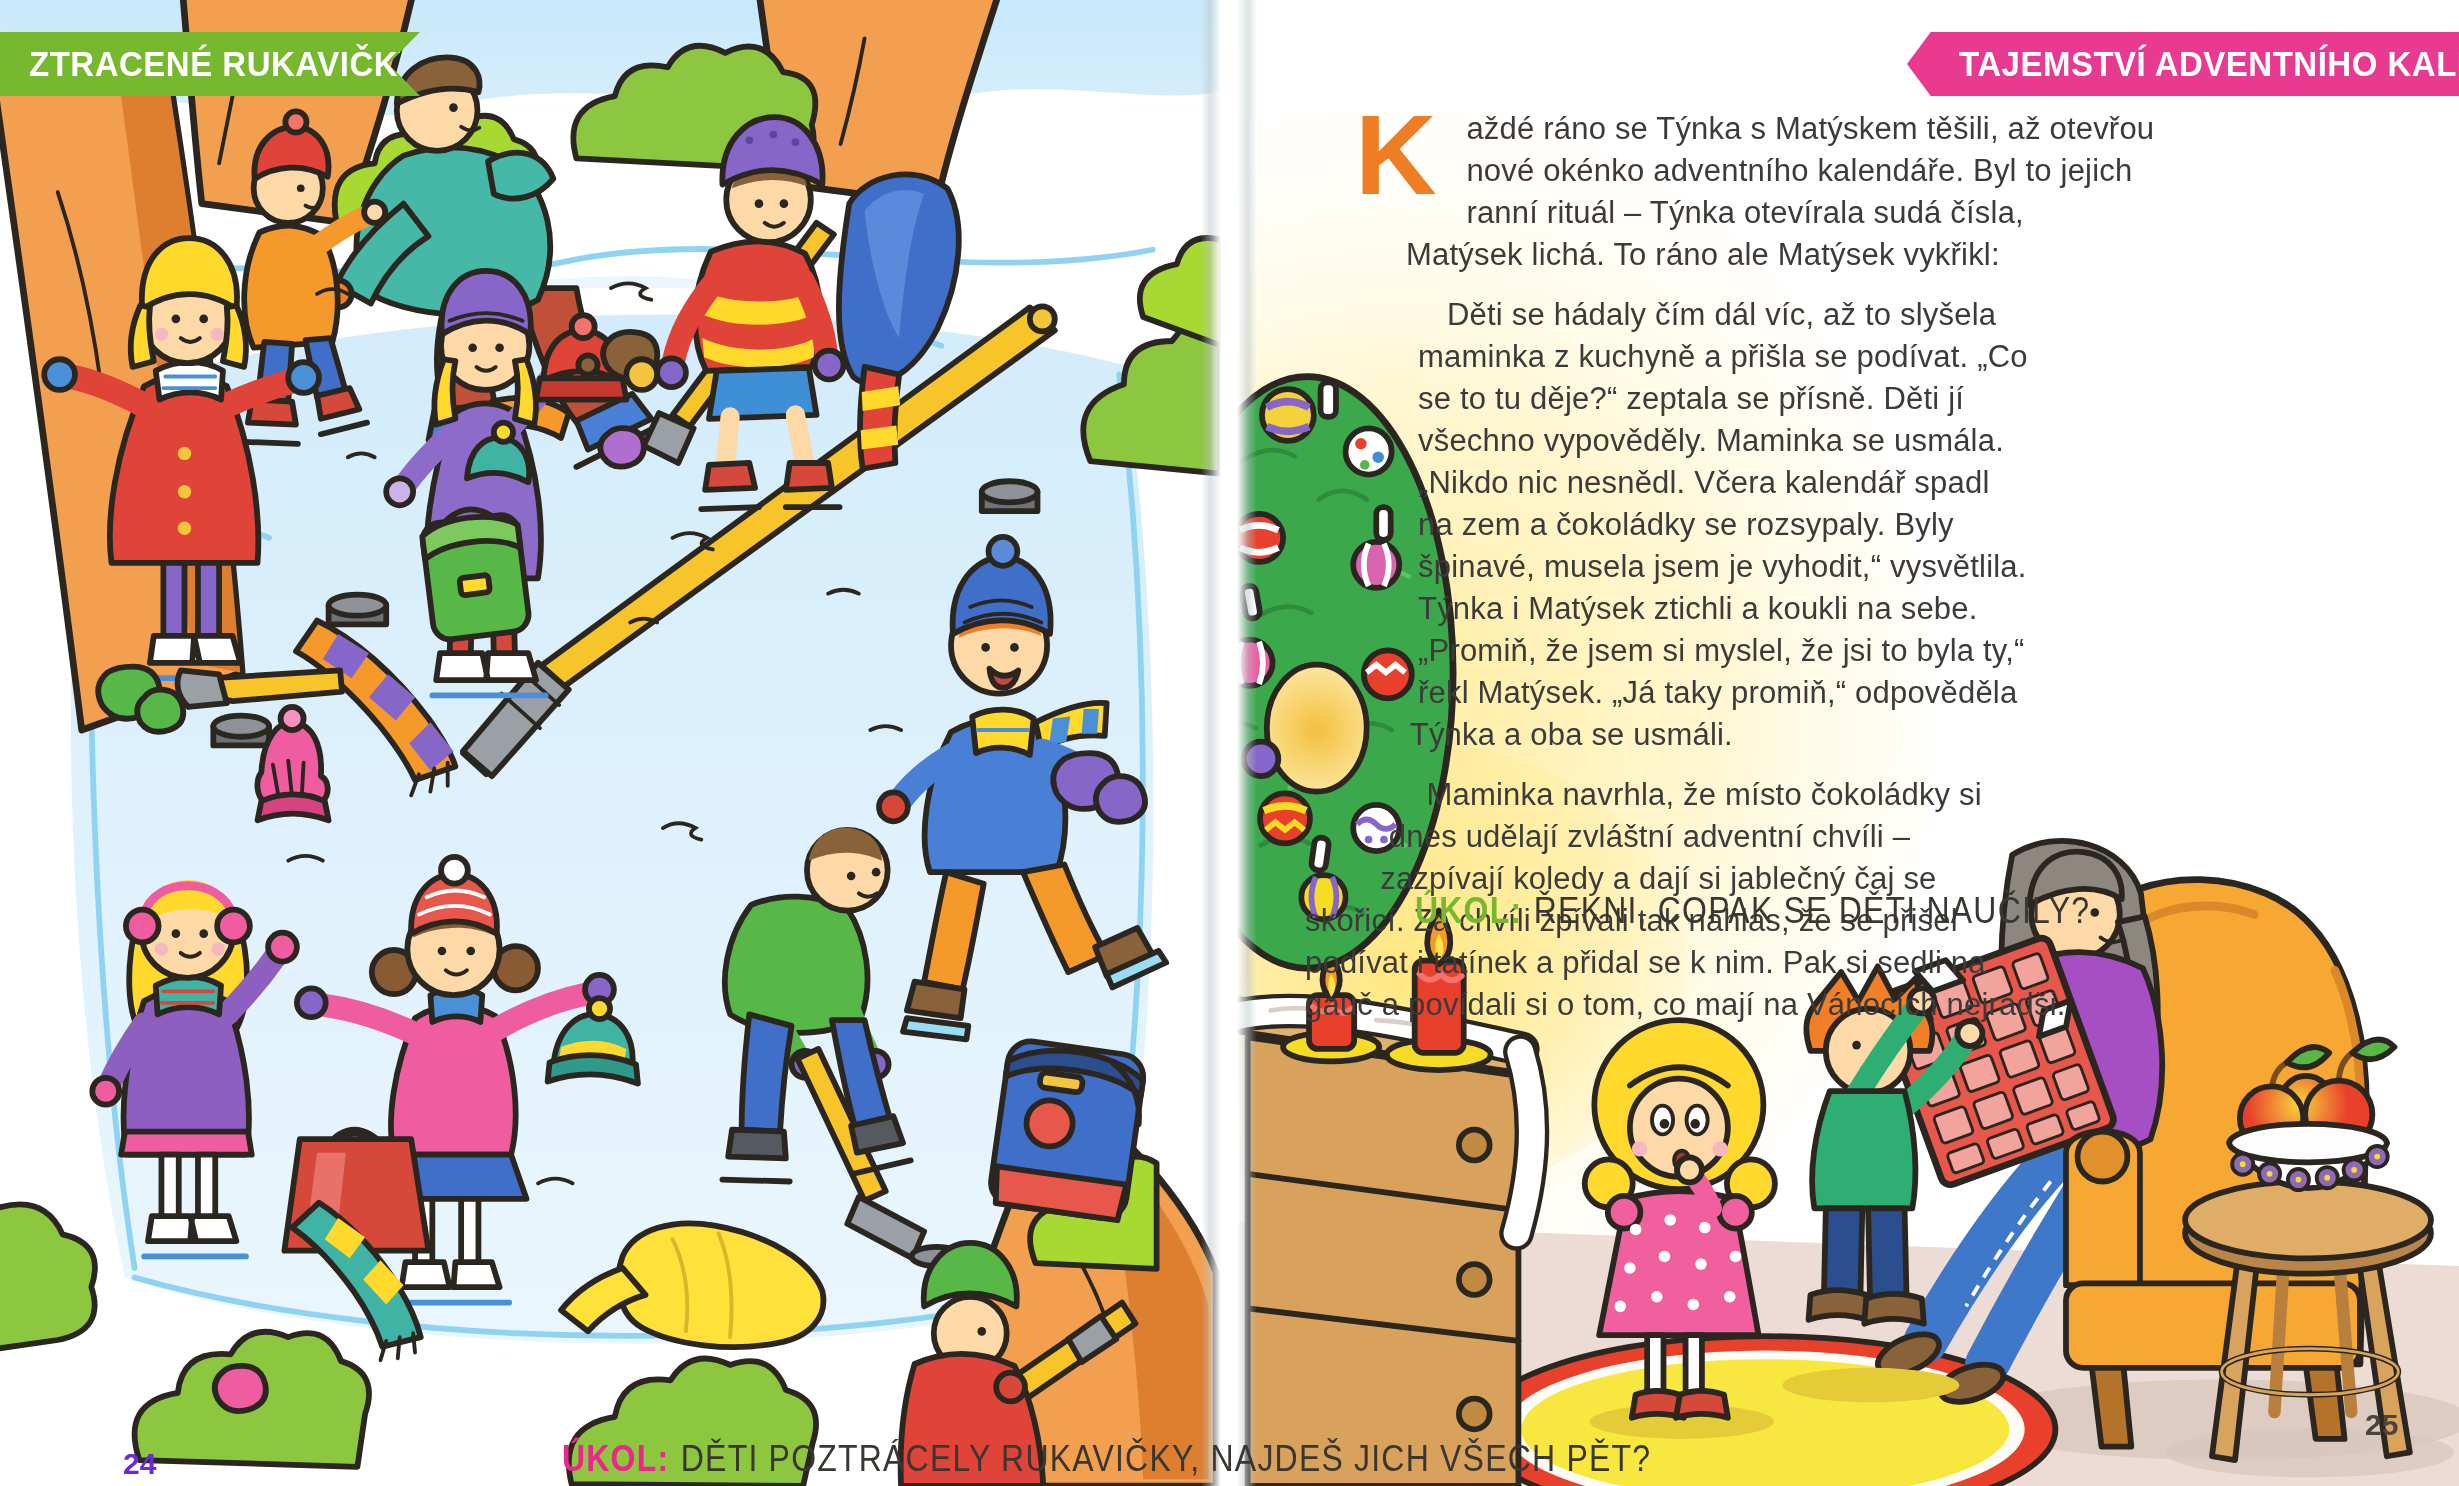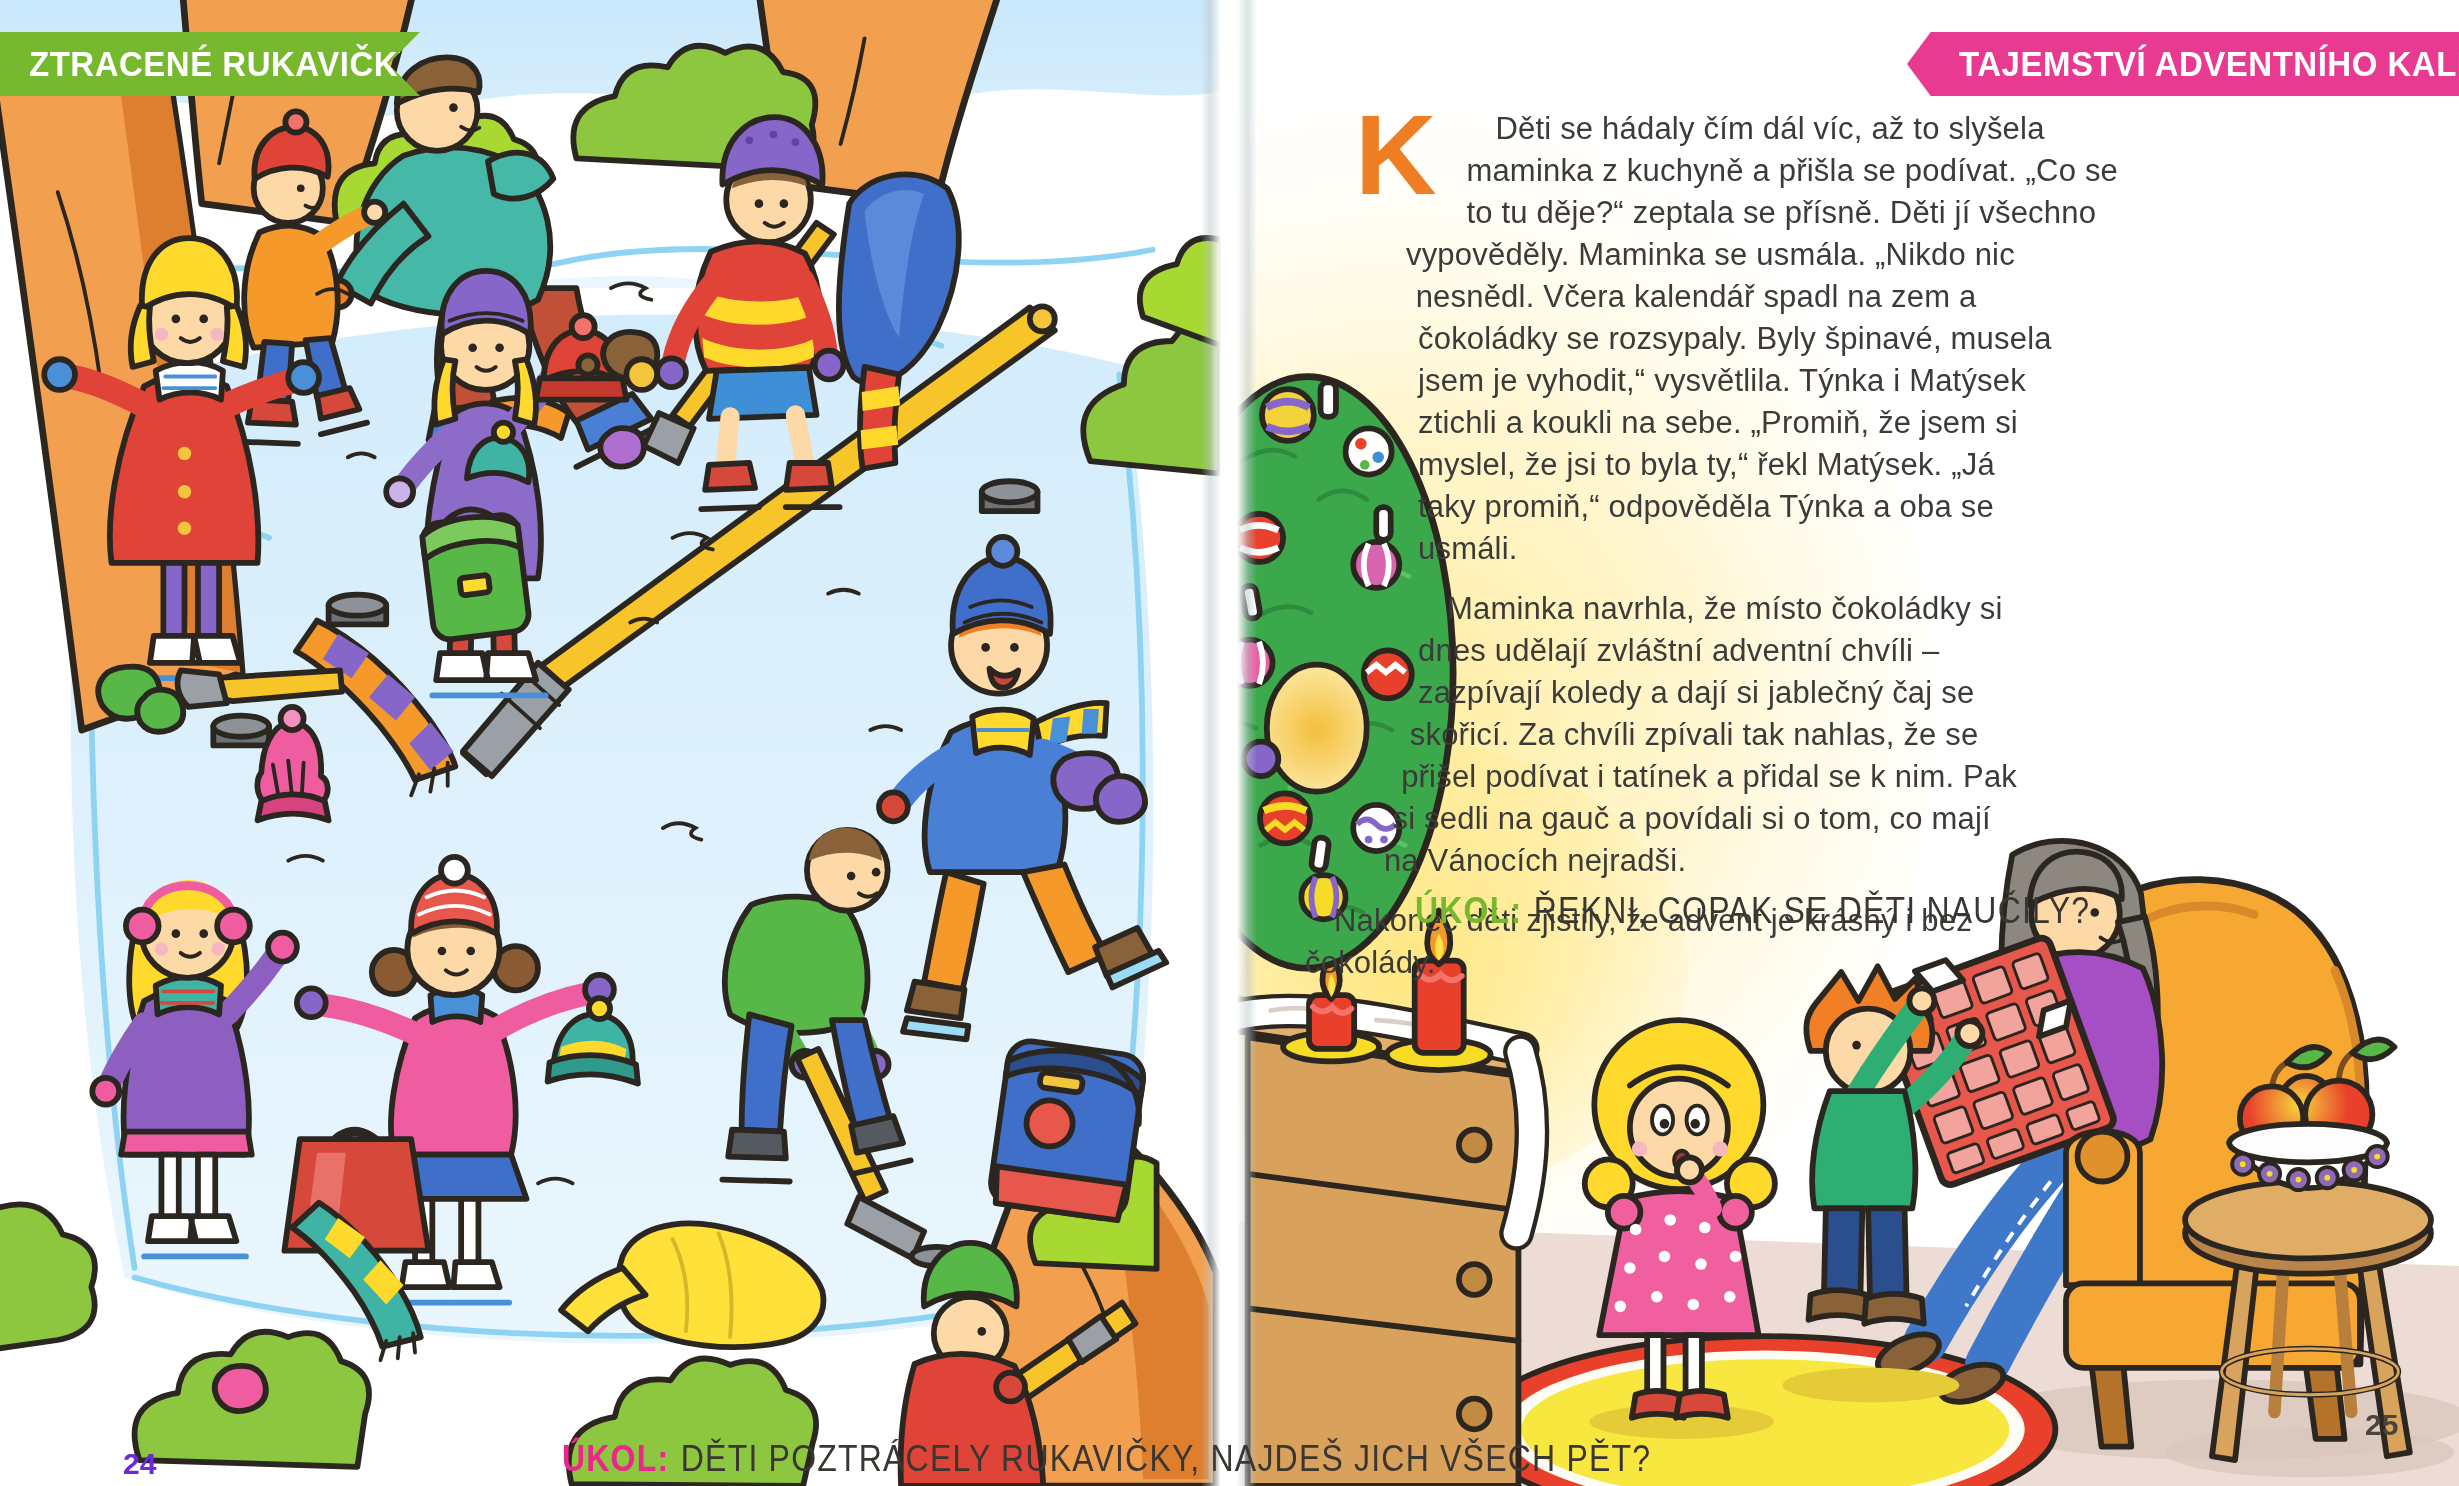--- a/index.html
+++ b/index.html
@@ -697,23 +697,23 @@
     <div class="banner-title">ZTRACENÉ RUKAVIČKY NA KLUZIŠTI</div>
   </div>
   <div class="banner banner-right">
     <div class="banner-title">TAJEMSTVÍ ADVENTNÍHO KALENDÁŘE</div>
   </div>
 
   <div class="story">
     <div class="float-wreath"></div>
     <div class="float-mom"></div>
     <span class="dropcap">K</span>
+    <p class="p-first">aždé ráno se Týnka s Matýskem těšili, až otevřou nové okénko adventního kalendáře. Byl to jejich ranní rituál – Týnka otevírala sudá čísla, Matýsek lichá. To ráno ale Matýsek vykřikl:</p>
     <p>Děti se hádaly čím dál víc, až to slyšela maminka z kuchyně a přišla se podívat. „Co se to tu děje?“ zeptala se přísně. Děti jí všechno vypověděly. Maminka se usmála. „Nikdo nic nesnědl. Včera kalendář spadl na zem a čokoládky se rozsypaly. Byly špinavé, musela jsem je vyhodit,“ vysvětlila. Týnka i Matýsek ztichli a koukli na sebe. „Promiň, že jsem si myslel, že jsi to byla ty,“ řekl Matýsek. „Já taky promiň,“ odpověděla Týnka a oba se usmáli.</p>
     <p>Maminka navrhla, že místo čokoládky si dnes udělají zvláštní adventní chvíli – zazpívají koledy a dají si jablečný čaj se skořicí. Za chvíli zpívali tak nahlas, že se přišel podívat i tatínek a přidal se k nim. Pak si sedli na gauč a povídali si o tom, co mají na Vánocích nejradši.</p>
-    <p>Nakonec děti zjistily, že advent je krásný i bez čokolády.</p>
   </div>
 
   <div class="task task-left">
     <span class="lbl">ÚKOL:</span><span>DĚTI POZTRÁCELY RUKAVIČKY, NAJDEŠ JICH VŠECH PĚT?</span>
   </div>
   <div class="task task-right">
     <span class="lbl">ÚKOL:</span><span>ŘEKNI, COPAK SE DĚTI NAUČILY?</span>
   </div>
 
   <div class="pagenum pn-24">24</div>

